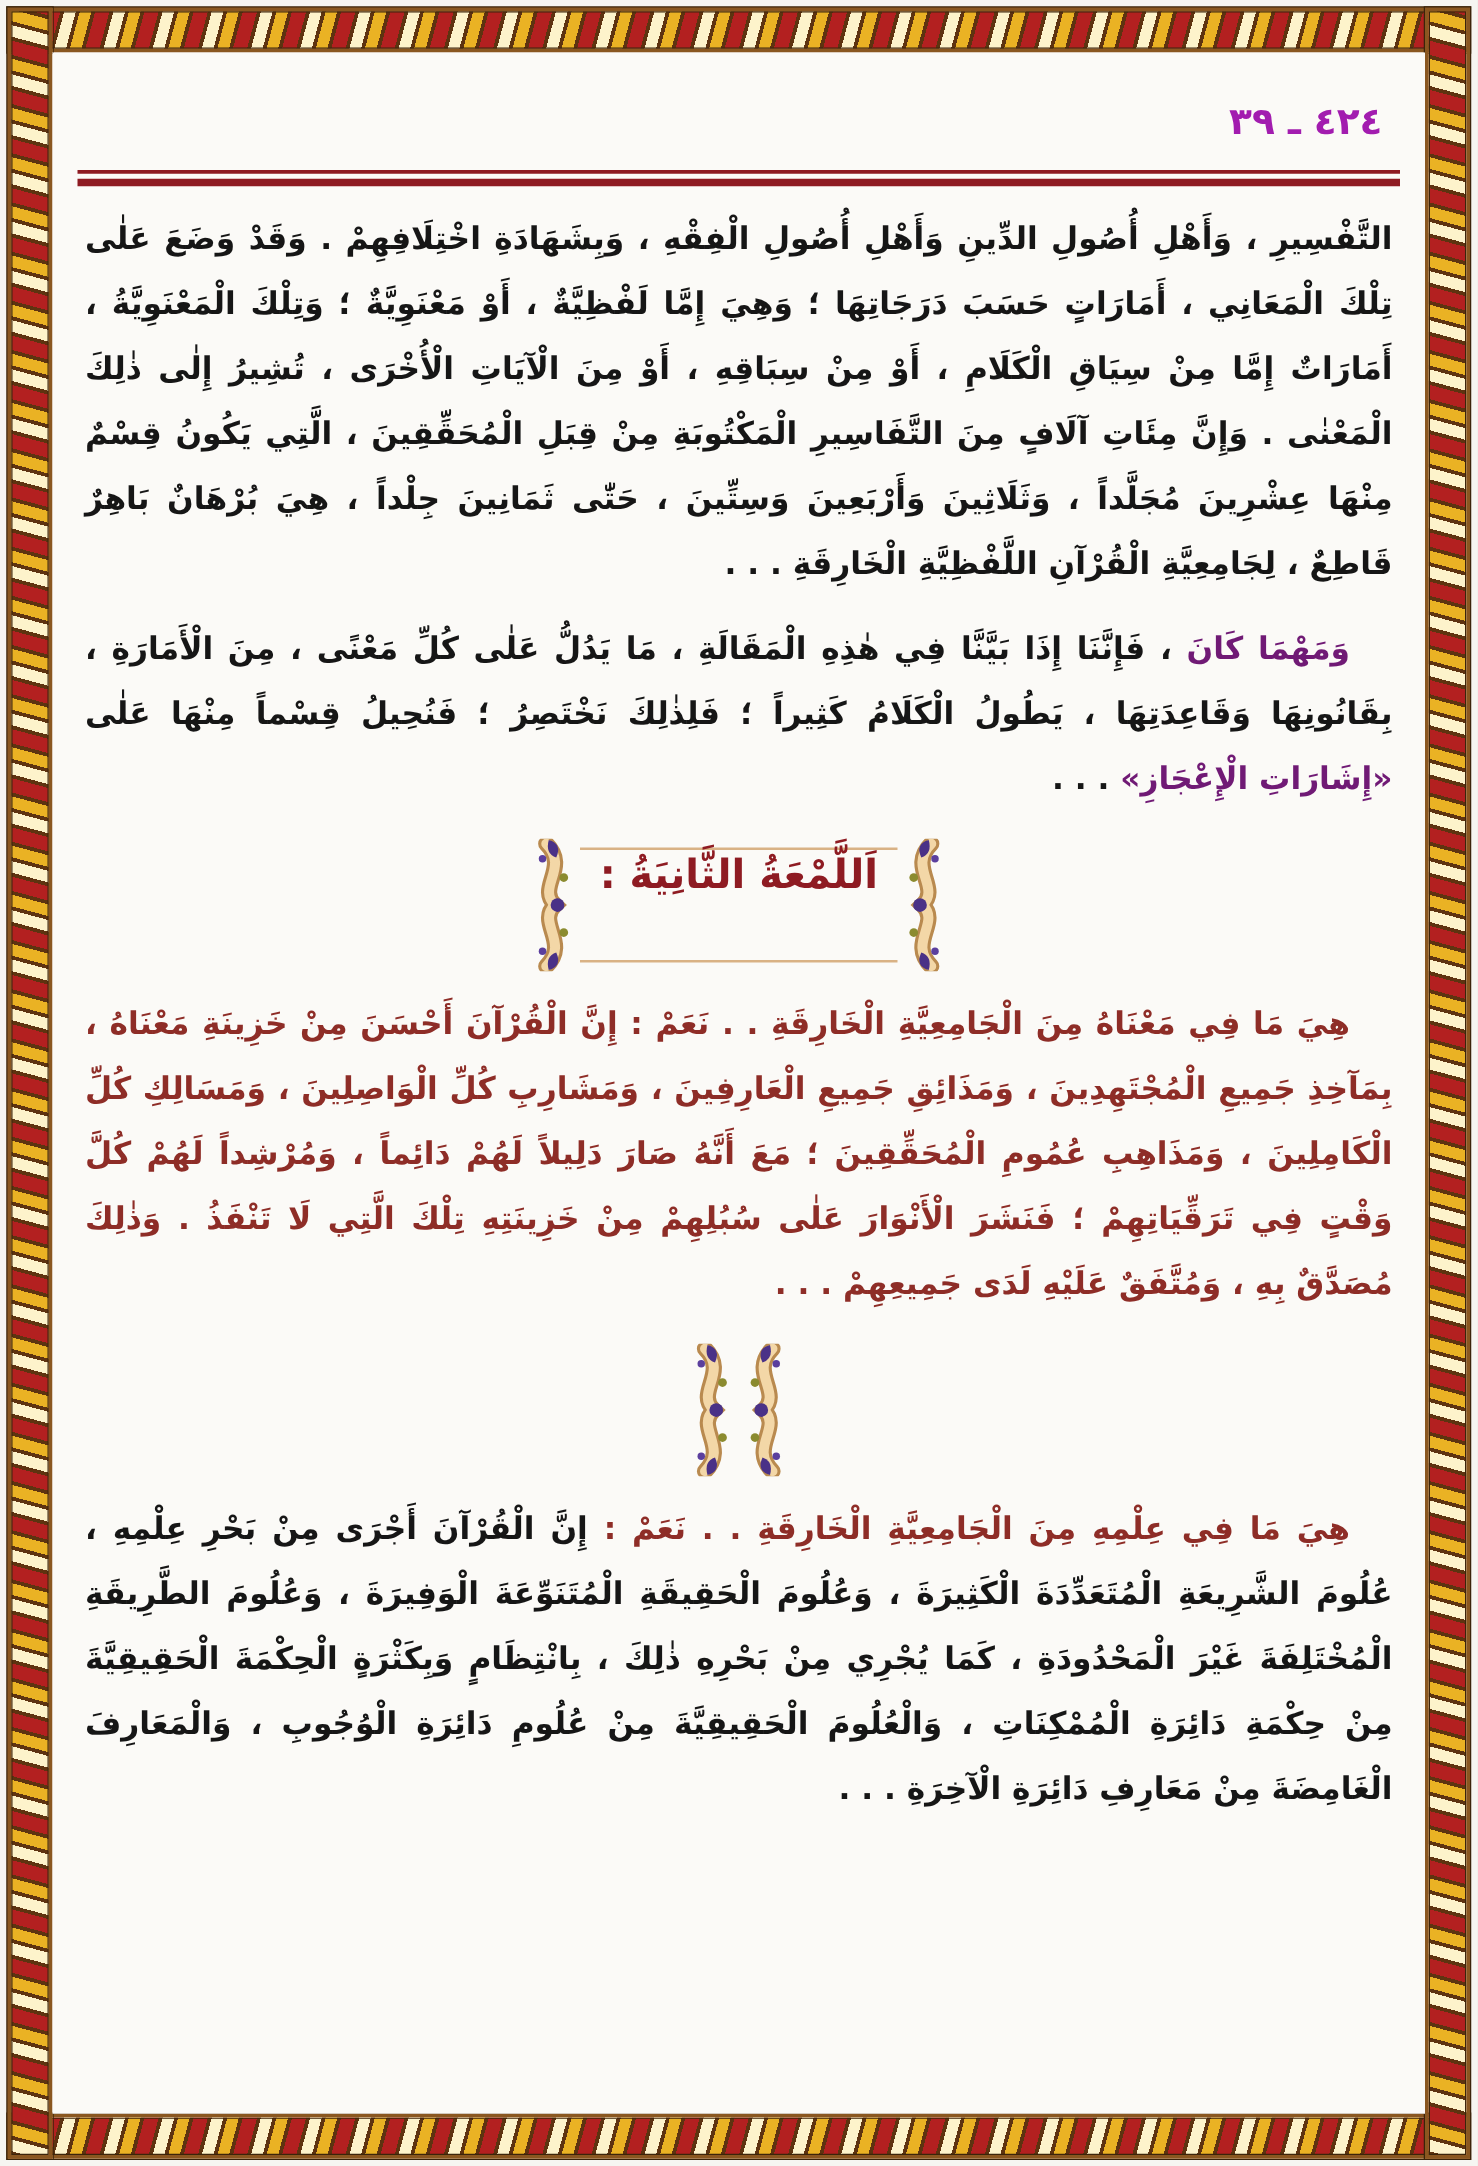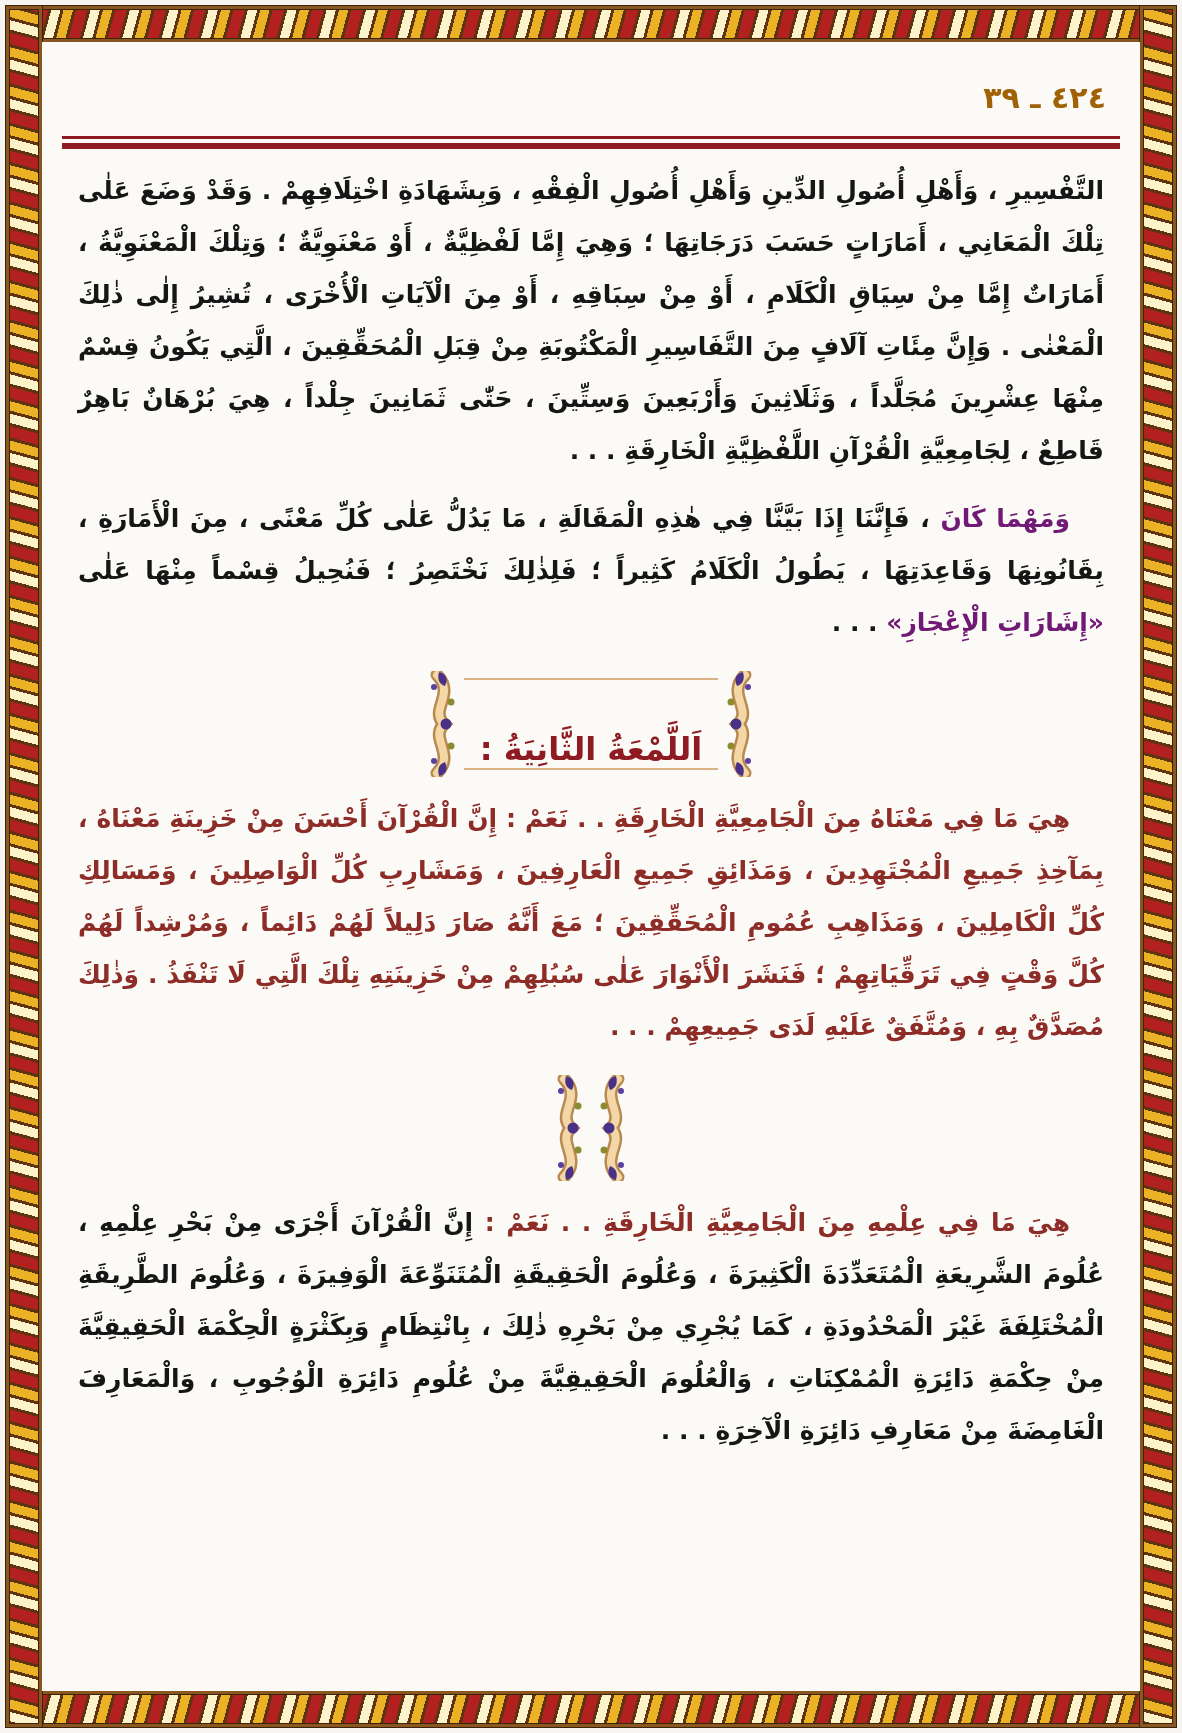--- a/index.html
+++ b/index.html
@@ -24,47 +24,47 @@
   .frame-right{right:6px;}
   
   .content{
     position:absolute;top:42px;bottom:42px;left:42px;right:42px;
     background:#fbfaf7;box-sizing:border-box;padding:24px 20px 0;
     overflow:hidden;
   }
   .header{position:relative;height:66px;}
   .page-number{
     position:absolute;right:14px;top:14px;
-    color:#a16207;font-size:30px;font-weight:bold;letter-spacing:2px;
+    color:#a21caf;font-size:30px;font-weight:bold;letter-spacing:2px;
   }
   .page-title{
     position:absolute;left:calc(50% + 74px);transform:translateX(-50%);
     top:8px;white-space:nowrap;
     color:#9b1b23;font-size:31px;font-weight:bold;
   }
   .divider{
     height:13px;box-sizing:border-box;margin-top:4px;
     border-top:3px solid #8e1b22;border-bottom:6px solid #8e1b22;
   }
   .para{
-    margin:16px 16px 0;color:#161616;font-size:25px;font-weight:bold;
+    margin:16px 6px 0;color:#161616;font-size:25px;font-weight:bold;
     line-height:52px;text-align:justify;
   }
   .para.indent{text-indent:34px;}
   .maroon{color:#8e2d27;}
   .red{color:#701a75;}
   
   .lumah{
     display:flex;align-items:center;justify-content:center;
     width:344px;height:106px;margin:22px auto 8px;
   }
   .lumah-box{
     width:254px;height:92px;box-sizing:border-box;
     border-top:2px solid #d9b285;border-bottom:2px solid #d9b285;
-    display:flex;align-items:flex-end;justify-content:center;
+    display:flex;align-items:flex-start;justify-content:center;
   }
   .lumah-title{color:#8e1b22;font-size:32px;font-weight:bold;white-space:nowrap;}
   .bracket{width:40px;height:106px;flex:none;}
   .bracket.flip{transform:scaleX(-1);}
 </style>
 </head>
 <body>
 
 <div class="page">
 

